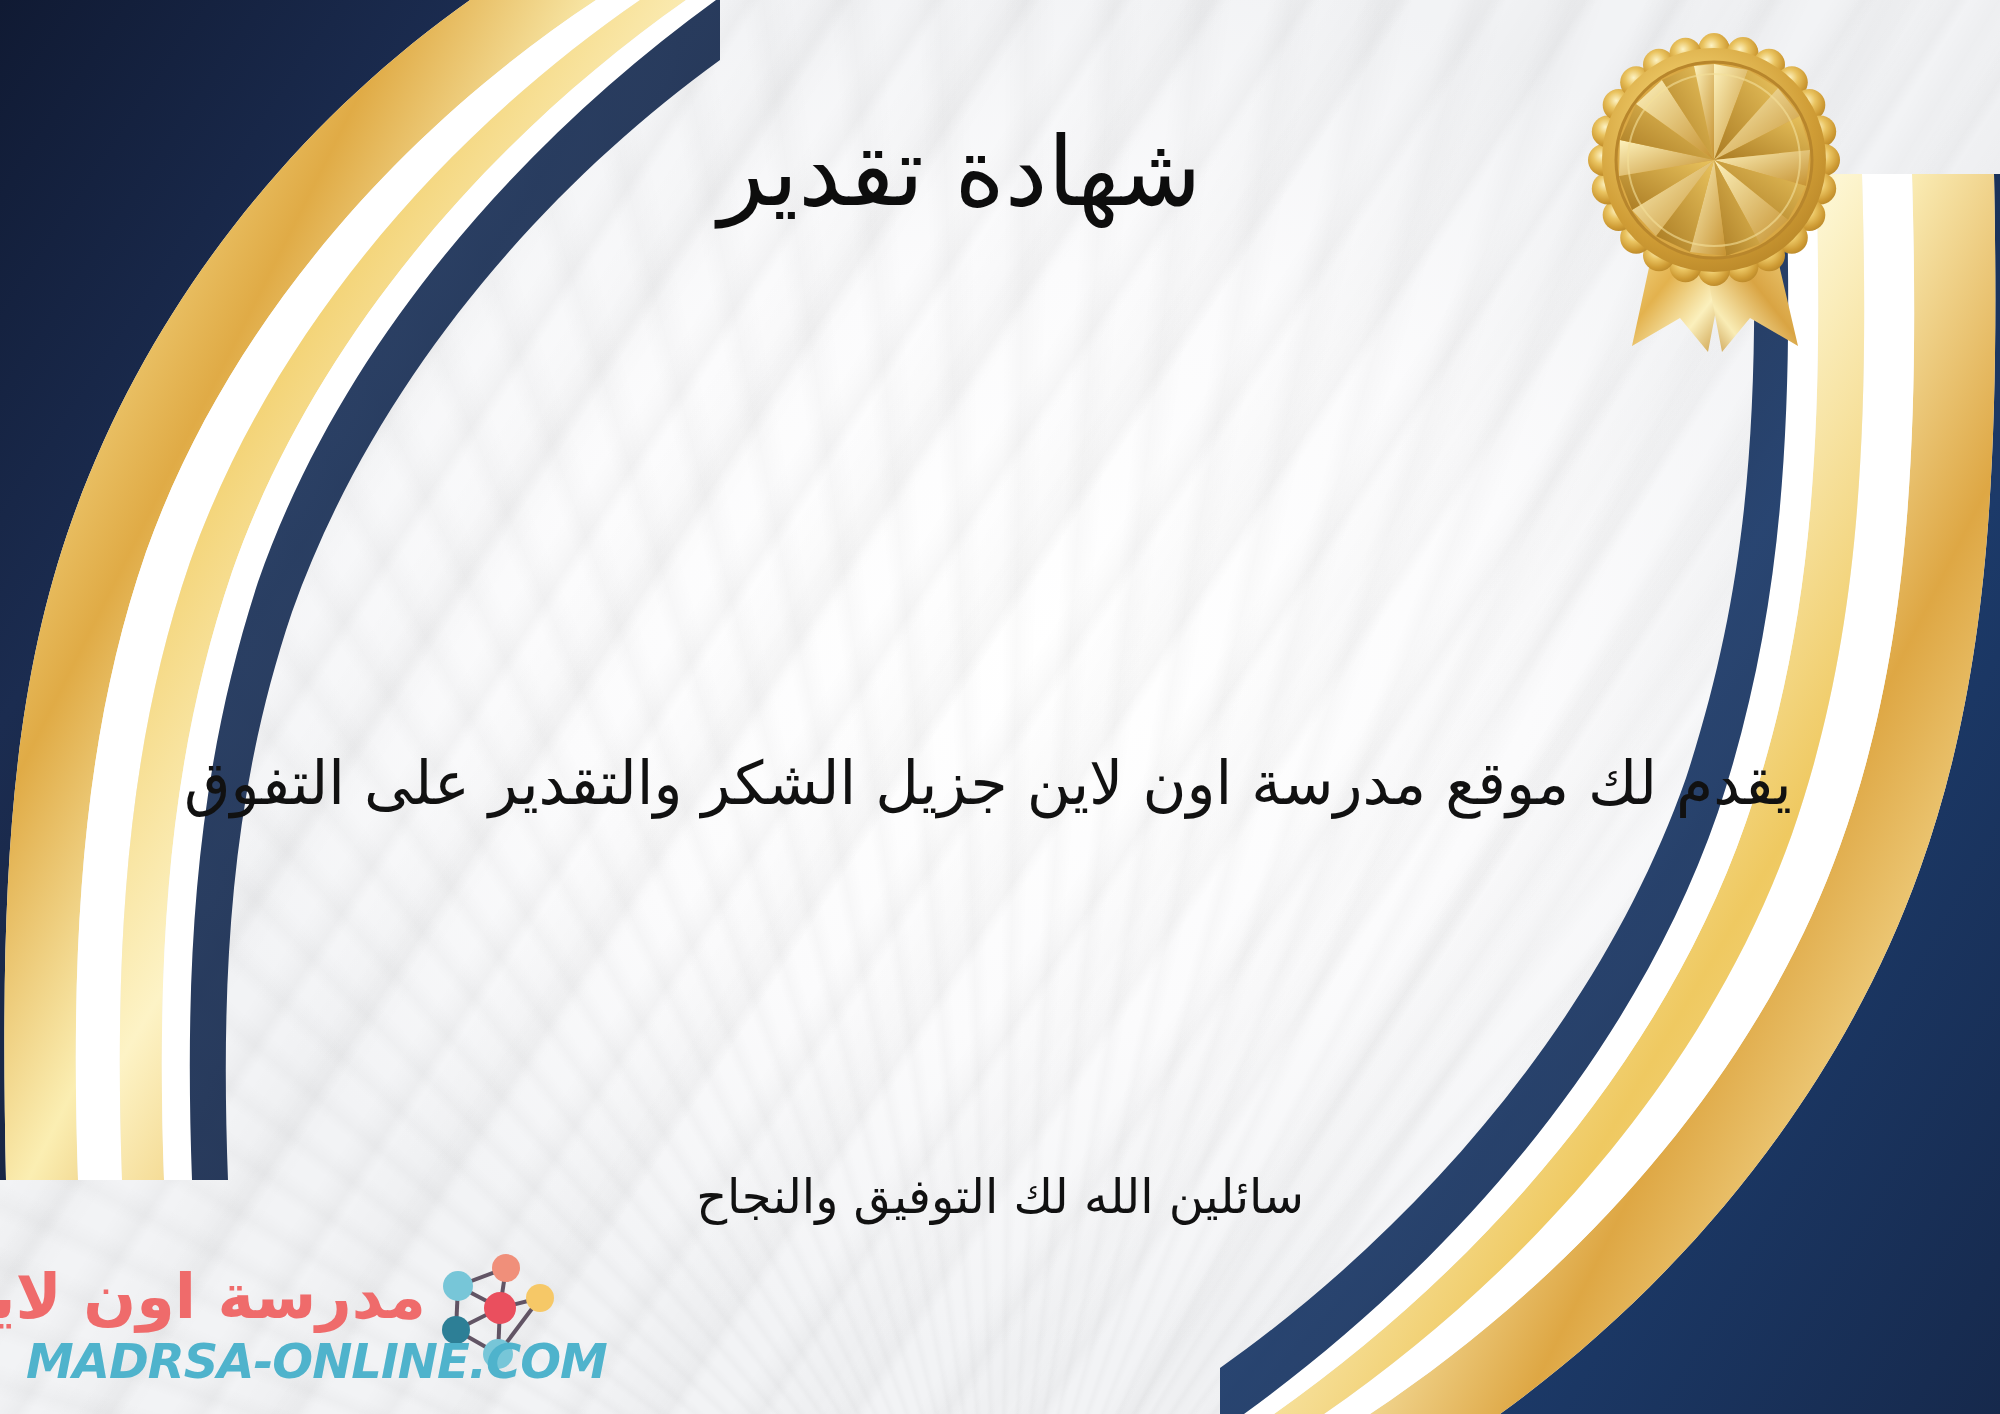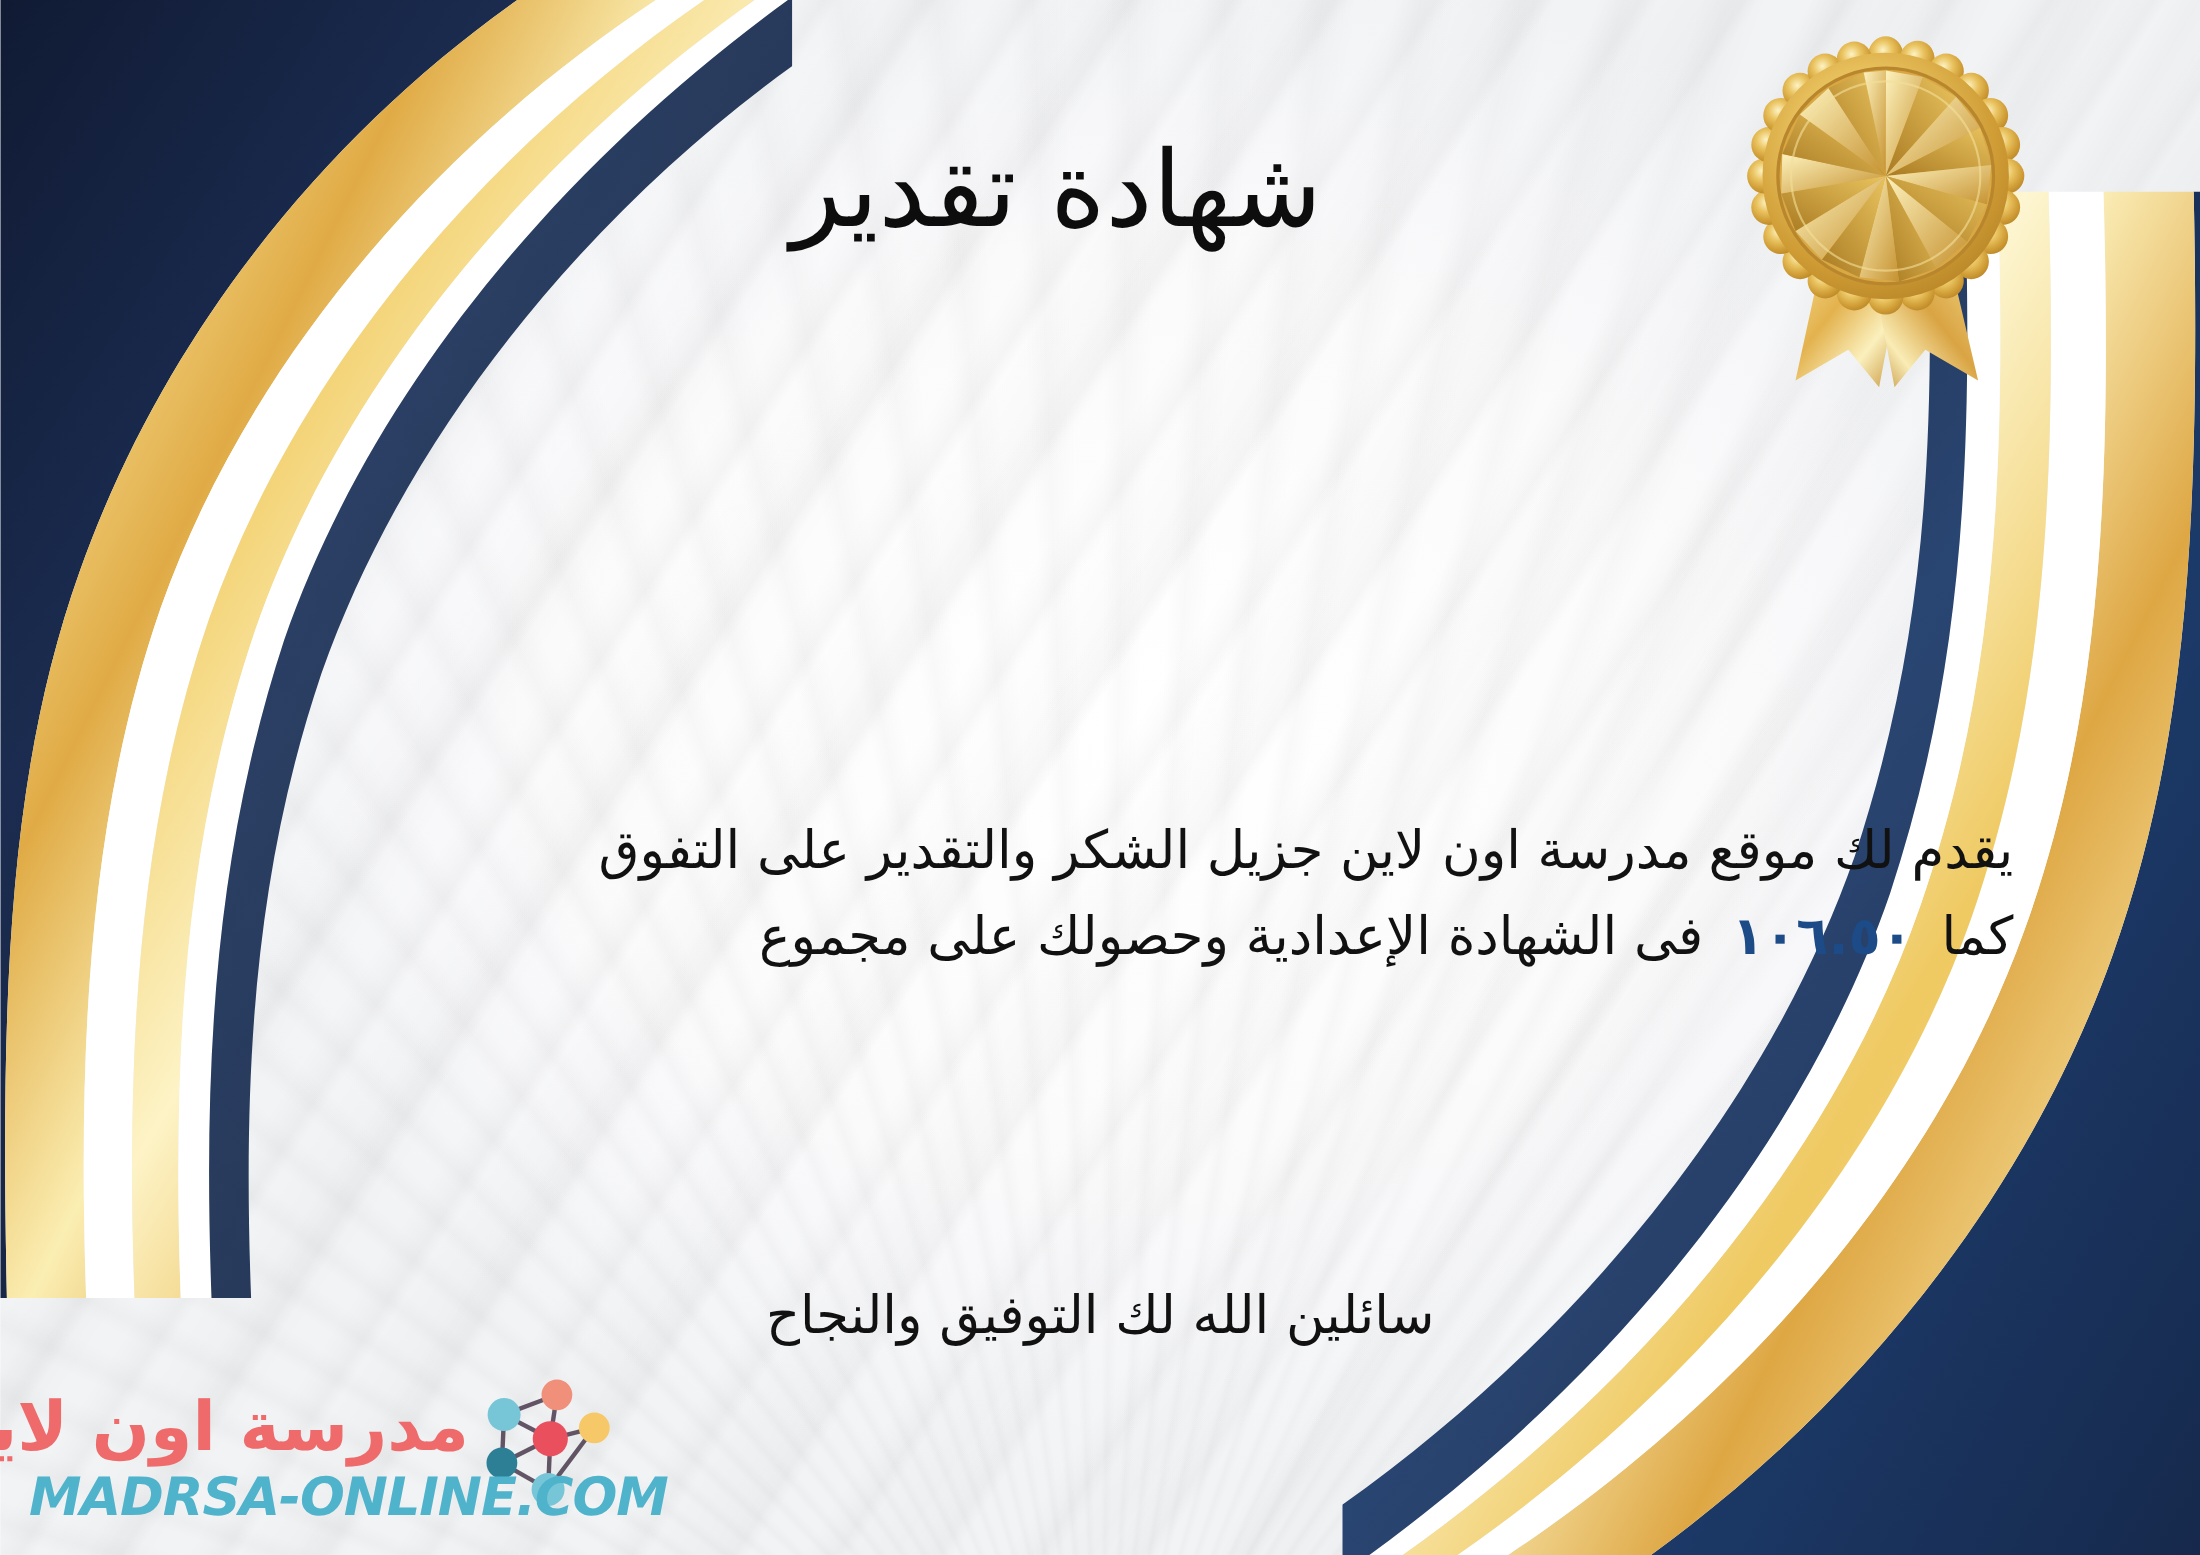--- a/index.html
+++ b/index.html
@@ -91,22 +91,22 @@
     font-size:74px;
     font-weight:700;
     color:#1c4b87;
     line-height:1.25;
     white-space:nowrap;
   }
 
   .body-block{
     position:absolute;
     top:735px;left:184px;right:170px;
-    text-align:right;
-    font-size:48px;
+    text-align:left;
+    font-size:60px;
     font-weight:400;
     color:#111111;
     line-height:1.62;
   }
   .body-line{display:block;white-space:nowrap;}
   .score{
     color:#1c4b87;
     font-weight:600;
     padding:0 26px;
     letter-spacing:1px;
@@ -351,21 +351,20 @@
     </g>
   </svg>
 
   <div class="content">
 
     <div class="cert-title">شهادة تقدير</div>
 
 
     <div class="body-block">
       <span class="body-line">يقدم لك موقع مدرسة اون لاين جزيل الشكر  والتقدير على التفوق</span>
-      <span class="body-line"><span>كما</span><span class="score">١٠٦.٥٠</span><span>فى الشهادة الإعدادية وحصولك على مجموع</span></span>
     </div>
 
     <div class="closing-line">سائلين الله لك التوفيق  والنجاح</div>
   </div>
 
   <div class="brand">
     <svg class="brand-mark" viewBox="0 0 132 132">
       <g stroke="#4a3a4d" stroke-width="4" fill="none" opacity="0.85">
         <line x1="30" y1="40" x2="78" y2="22"></line>
         <line x1="30" y1="40" x2="72" y2="62"></line>

